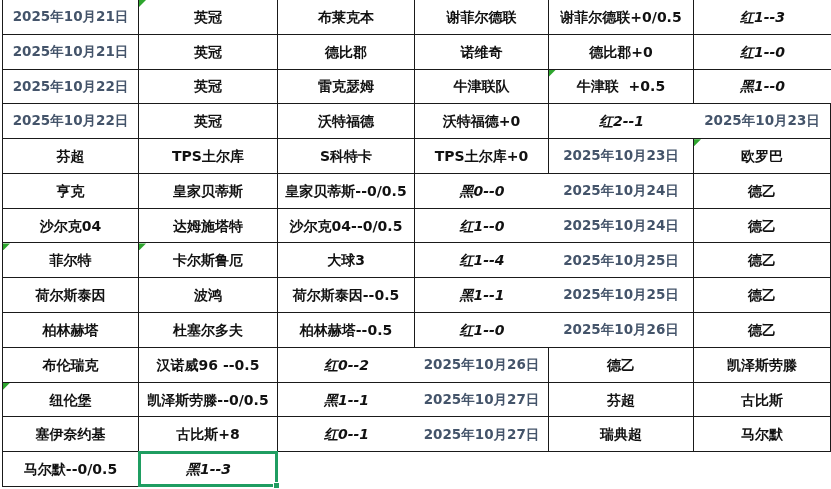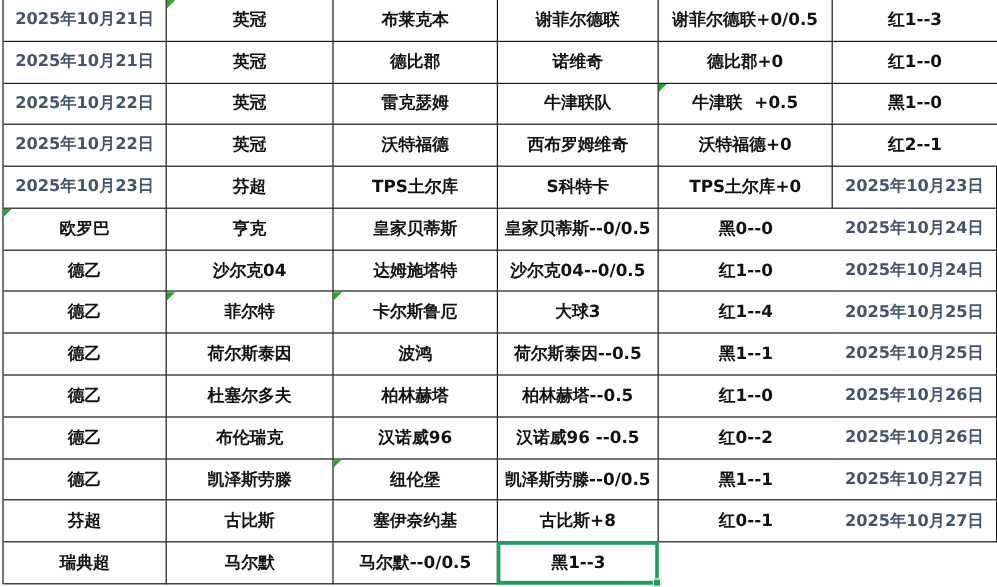--- a/index.html
+++ b/index.html
@@ -38,20 +38,21 @@
   .cell span {
     white-space: pre;
     line-height: 1;
   }
   .col-date {
     color: var(--date-text, #44546A);
     font-size: 13.5px;
   }
   .col-result {
     border-right: none;
+    font-style: italic;
   }
   .marker {
     position: absolute;
     top: 0;
     left: 0;
     width: 7px;
     height: 7px;
     background: var(--marker-green, #2EA52E);
     clip-path: polygon(0 0, 100% 0, 0 100%);
   }
@@ -139,23 +140,20 @@
     </div>
     <div class="cell col-date">
       <span>2025年10月22日</span>
     </div>
     <div class="cell col-league">
       <span>英冠</span>
     </div>
     <div class="cell col-home">
       <span>沃特福德</span>
     </div>
-    <div class="cell col-away">
-      <span>西布罗姆维奇</span>
-    </div>
     <div class="cell col-handicap">
       <span>沃特福德+0</span>
     </div>
     <div class="cell col-result">
       <span>红2--1</span>
     </div>
     <div class="cell col-date">
       <span>2025年10月23日</span>
     </div>
     <div class="cell col-league">
@@ -244,43 +242,40 @@
     </div>
     <div class="cell col-result">
       <span>黑1--1</span>
     </div>
     <div class="cell col-date">
       <span>2025年10月25日</span>
     </div>
     <div class="cell col-league">
       <span>德乙</span>
     </div>
+    <div class="cell col-home">
+      <span>柏林赫塔</span>
+    </div>
     <div class="cell col-away">
       <span>杜塞尔多夫</span>
     </div>
-    <div class="cell col-home">
-      <span>柏林赫塔</span>
-    </div>
     <div class="cell col-handicap">
       <span>柏林赫塔--0.5</span>
     </div>
     <div class="cell col-result">
       <span>红1--0</span>
     </div>
     <div class="cell col-date">
       <span>2025年10月26日</span>
     </div>
     <div class="cell col-league">
       <span>德乙</span>
     </div>
     <div class="cell col-home">
       <span>布伦瑞克</span>
-    </div>
-    <div class="cell col-away">
-      <span>汉诺威96</span>
     </div>
     <div class="cell col-handicap">
       <span>汉诺威96 --0.5</span>
     </div>
     <div class="cell col-result">
       <span>红0--2</span>
     </div>
     <div class="cell col-date">
       <span>2025年10月26日</span>
     </div>

